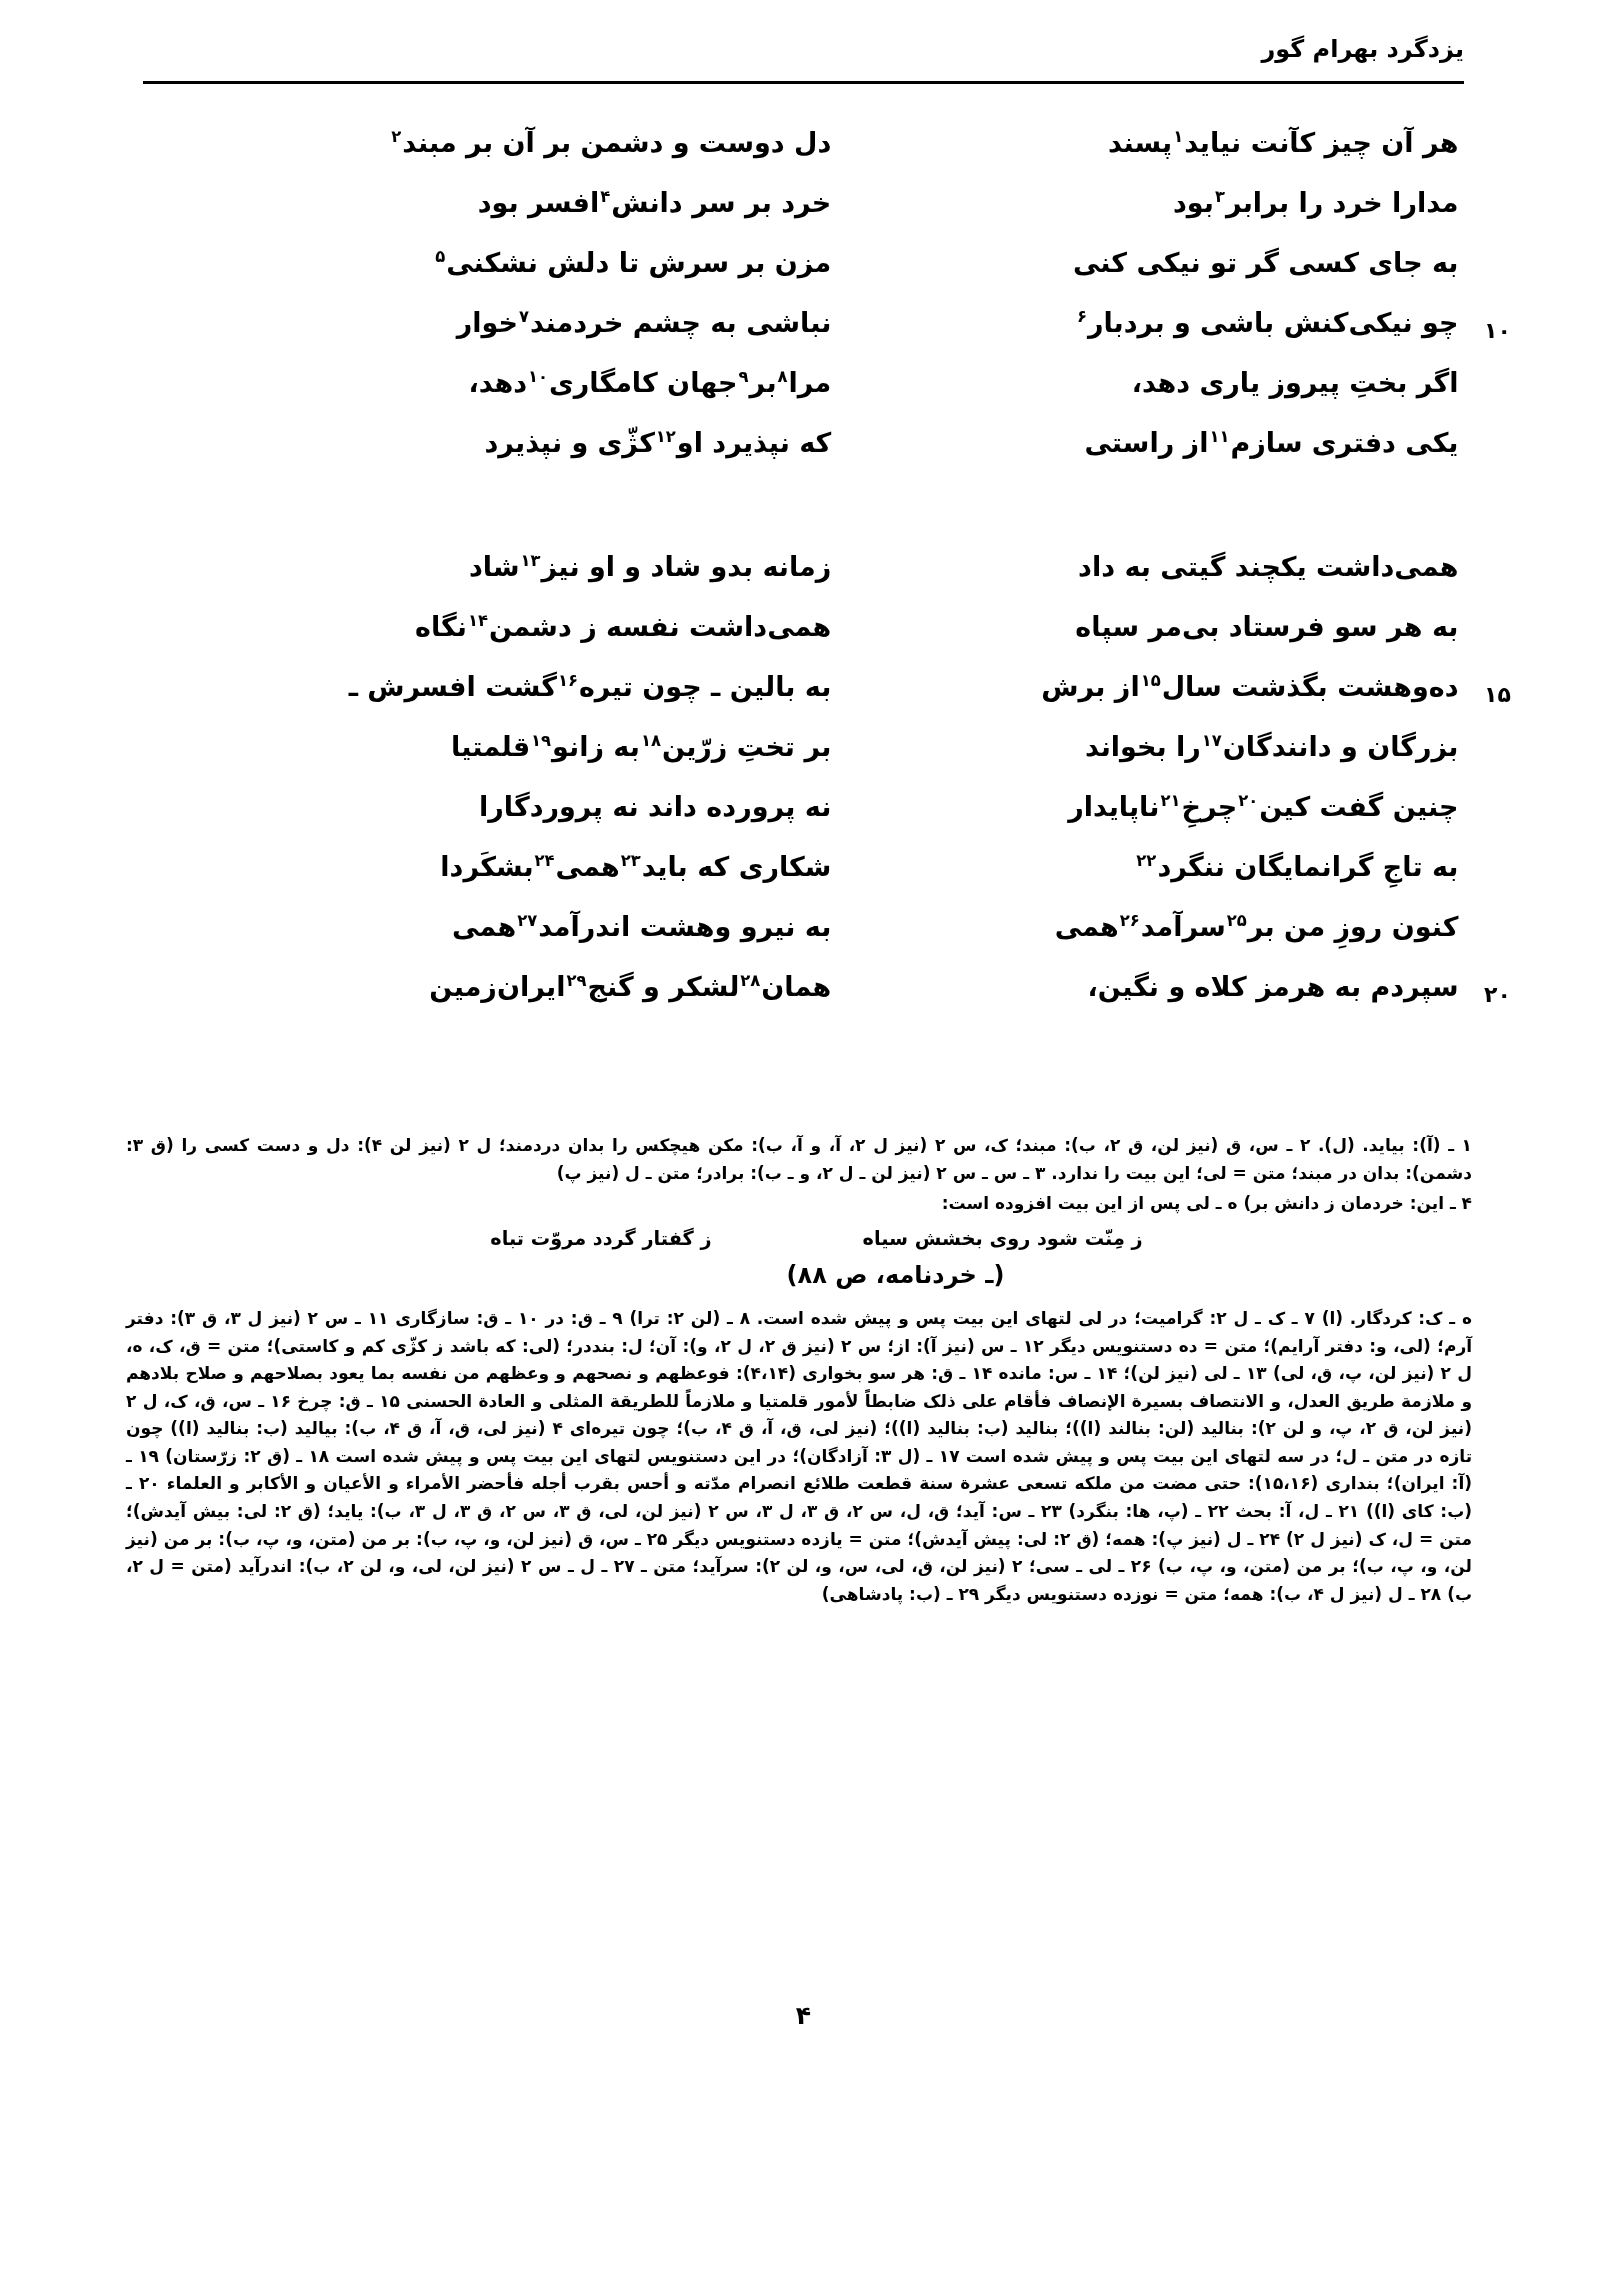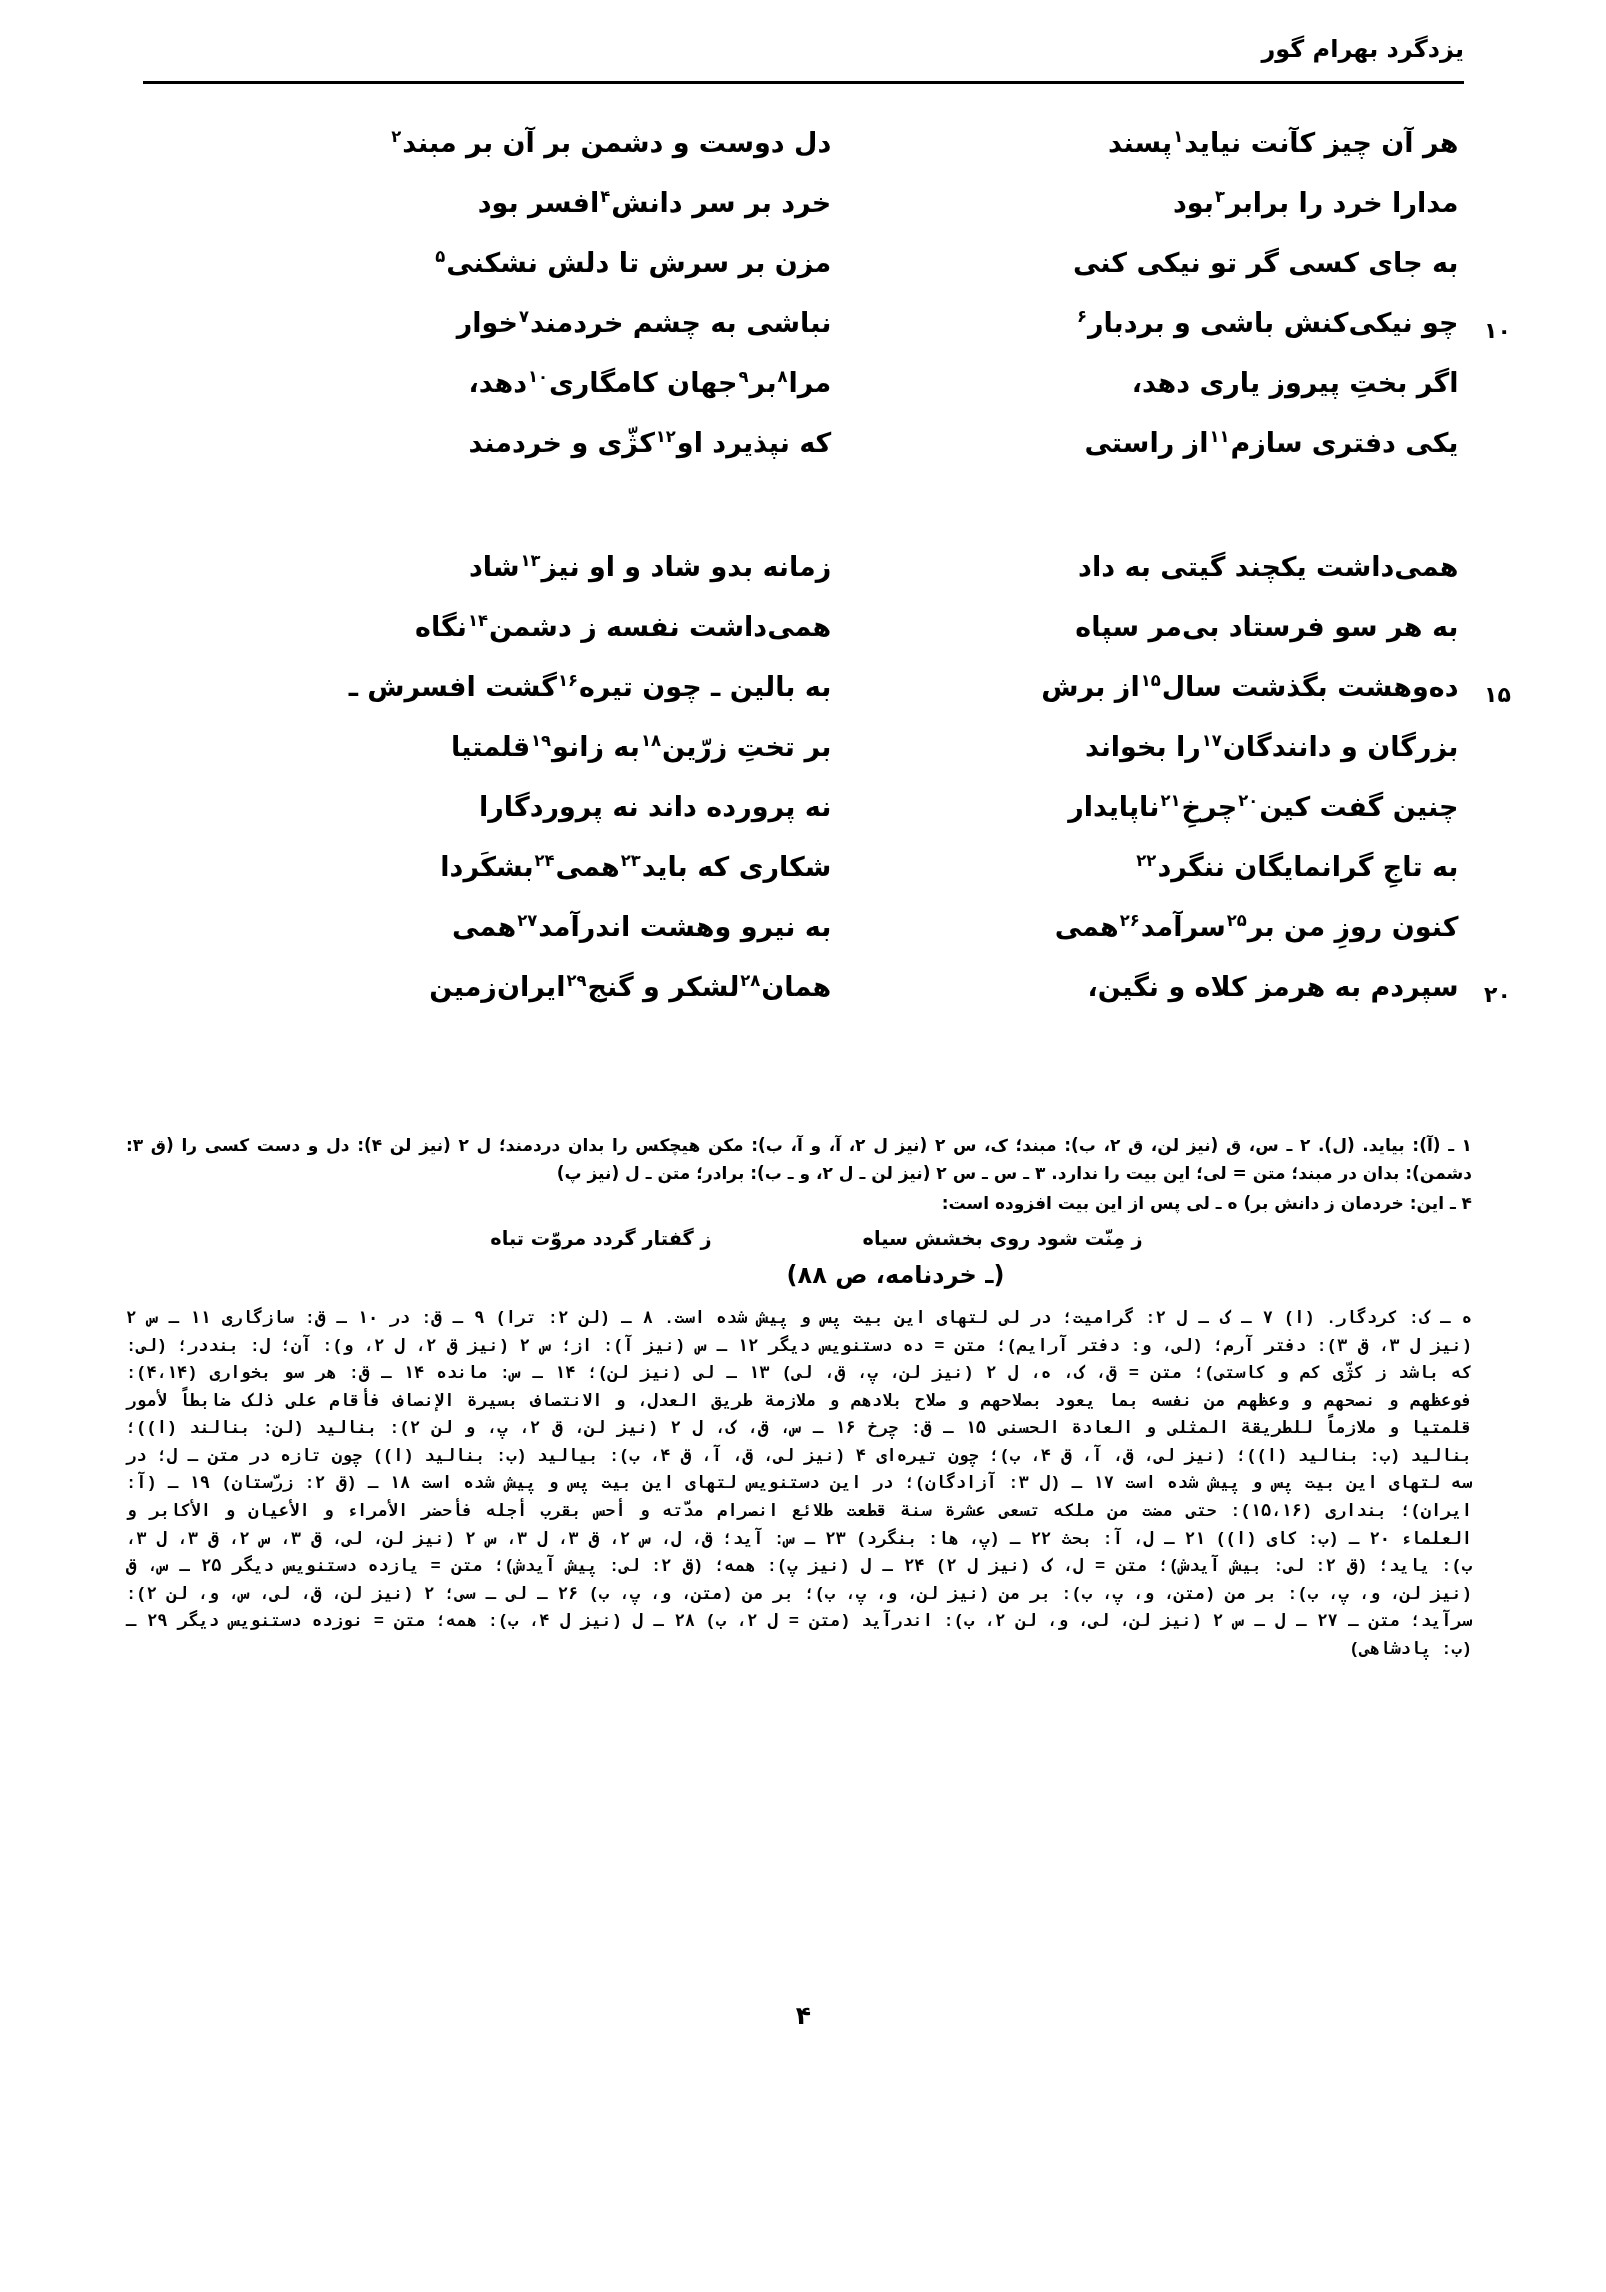--- a/index.html
+++ b/index.html
@@ -107,21 +107,21 @@
     letter-spacing:1px;
   }
   .quoted-bayt span{ white-space:nowrap;margin-left:35px; }
   .quote-source{
     text-align:center;
     font-size:24px;
     font-weight:bold;
     margin:1.9px 0 9.7px 0;
     padding-left:193px;
   }
-  .app-main{ margin-top:10px;font-family:Liberation Mono, monospace; }
+  .app-main{ margin-top:10px; }
   .app-main p{ margin:0; }
 
   .folio{
     position:absolute;
     left:0;right:0;
     top:2001px;
     text-align:center;
     font-size:25px;
     font-weight:bold;
   }
@@ -170,21 +170,21 @@
           <div class="linenum"></div>
           <div class="hemistich" style="width: 100%;">
             <span class="mesra-a"><span><span class="w">اگر بختِ پیروز یاری دهد،</span></span></span>
             <span class="mesra-b"><span><span class="w">مرا</span><sup class="fn">۸</sup><span class="w"> بر</span><sup class="fn">۹</sup><span class="w"> جهان کامگاری</span><sup class="fn">۱۰</sup><span class="w"> دهد،</span></span></span>
           </div>
         </div>
         <div class="bayt">
           <div class="linenum"></div>
           <div class="hemistich" style="width: 100%;">
             <span class="mesra-a"><span><span class="w">یکی دفتری سازم</span><sup class="fn">۱۱</sup><span class="w"> از راستی</span></span></span>
-            <span class="mesra-b"><span><span class="w">که نپذیرد او</span><sup class="fn">۱۲</sup><span class="w"> کژّی و خردمند</span></span></span>
+            <span class="mesra-b"><span><span class="w">که نپذیرد او</span><sup class="fn">۱۲</sup><span class="w"> کژّی و نپذیرد</span></span></span>
           </div>
         </div>
       </div>
       <div class="stanza">
         <div class="bayt">
           <div class="linenum"></div>
           <div class="hemistich" style="width: 100%;">
             <span class="mesra-a"><span><span class="w">همی‌داشت یکچند گیتی به داد</span></span></span>
             <span class="mesra-b"><span><span class="w">زمانه بدو شاد و او نیز</span><sup class="fn">۱۳</sup><span class="w"> شاد</span></span></span>
           </div>

